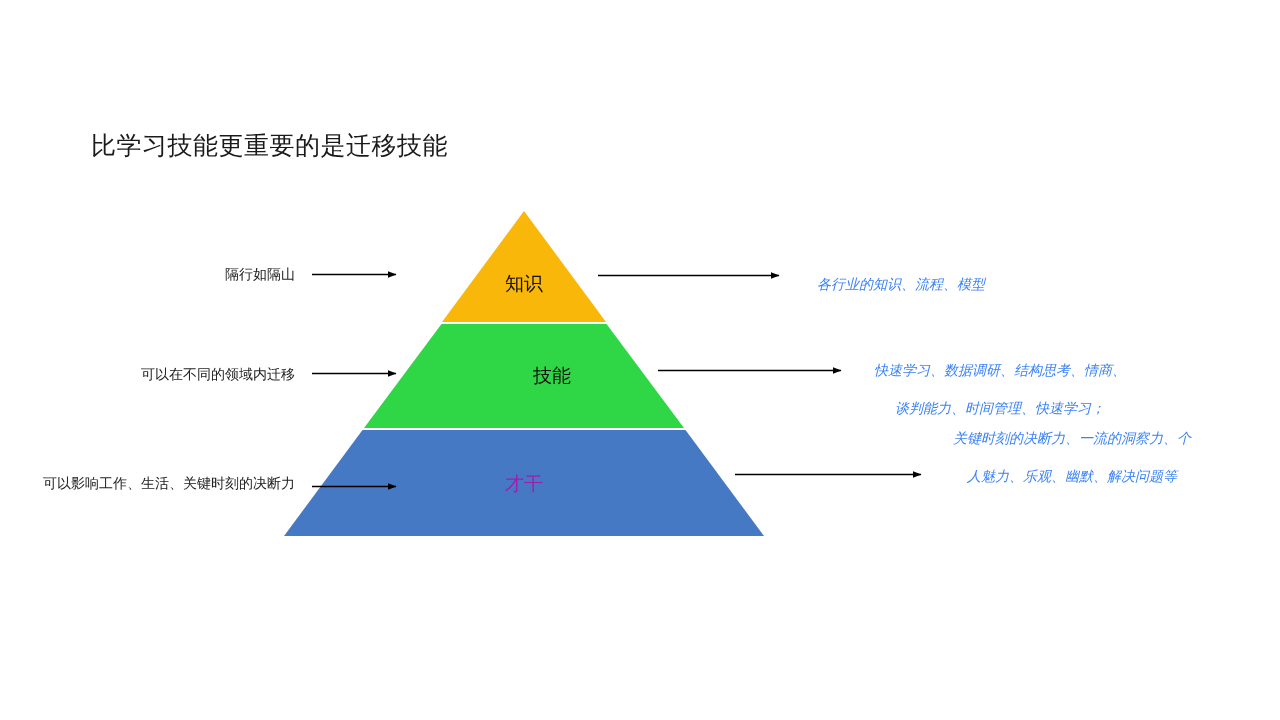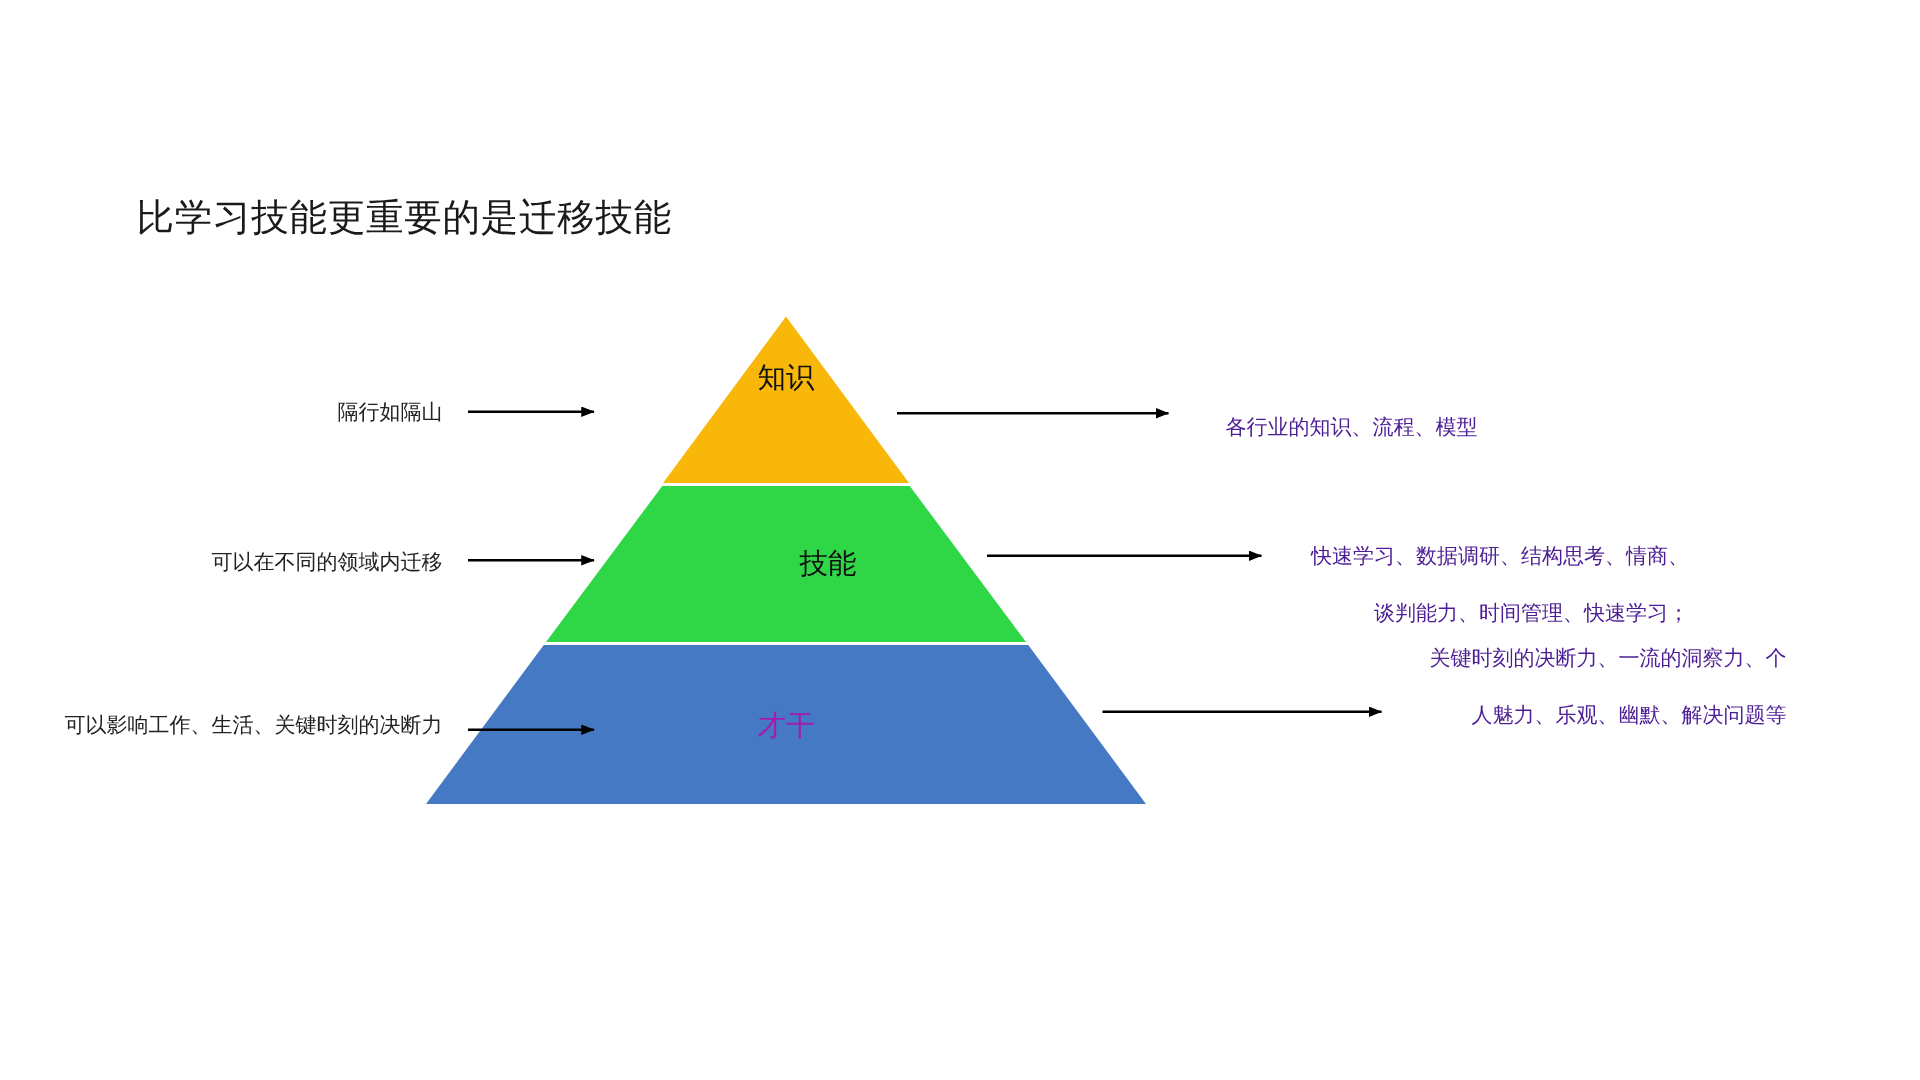--- a/index.html
+++ b/index.html
@@ -42,21 +42,21 @@
 
   
   .tier-label {
     position: absolute;
     text-align: center;
     font-size: 19px;
     color: #111111;
     white-space: nowrap;
     transform: translate(-50%, -50%);
   }
-  #tier-label-0 { left: 524px; top: 252px; }
+  #tier-label-0 { left: 524px; top: 284px; }
   #tier-label-1 { left: 552px; top: 376px; font-family: Liberation Mono, monospace; }
   #tier-label-2 { left: 524px; top: 484px; color: #a21caf; }
 
   
   .left-caption {
     position: absolute;
     font-size: 14px;
     line-height: 22px;
     color: #222222;
     white-space: nowrap;
@@ -64,23 +64,24 @@
   }
   #left-caption-0 { right: 985px; top: 263px; }
   #left-caption-1 { right: 985px; top: 363px; }
   #left-caption-2 { right: 985px; top: 472px; }
 
   
   .right-caption {
     position: absolute;
     font-size: 14px;
     line-height: 38px;
-    color: #4c1d95;
+    color: #3b82f6;
     white-space: nowrap;
-    text-align: right;
+    text-align: center;
+    font-style: italic;
   }
   #right-caption-0 { left: 817px; top: 265px; }
   #right-caption-1 { left: 874px; top: 351px; }
   #right-caption-2 { left: 953px; top: 419px; }
 </style>
 </head>
 <body>
 
 <div id="slide">
 

